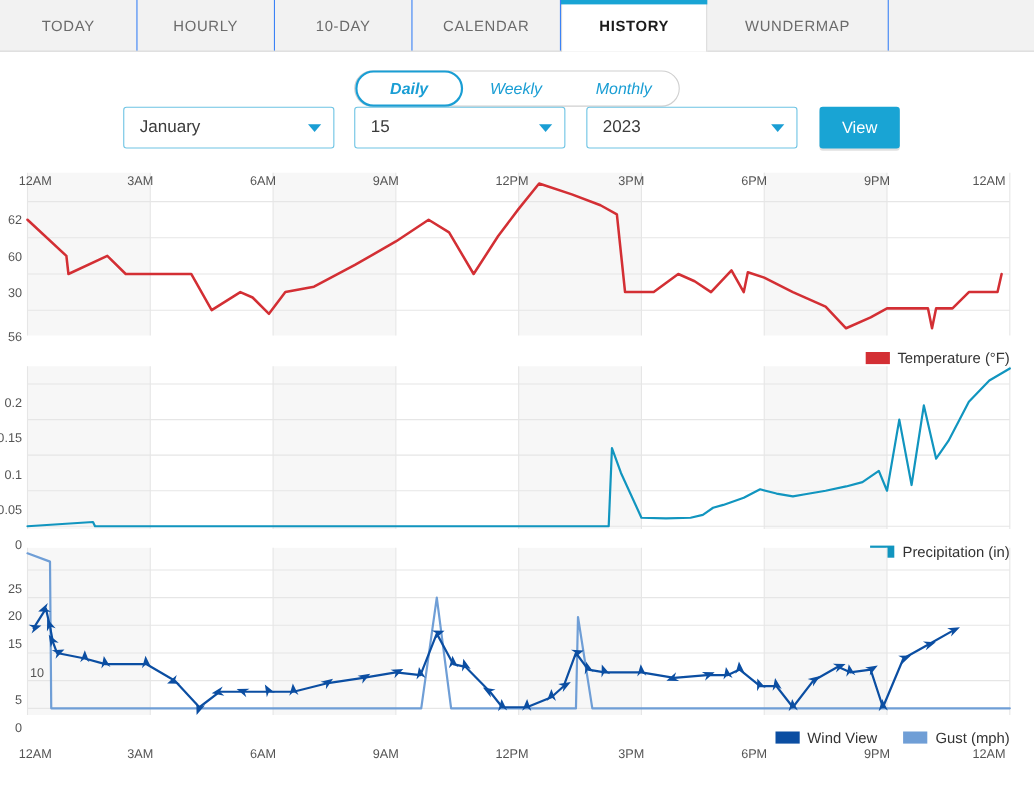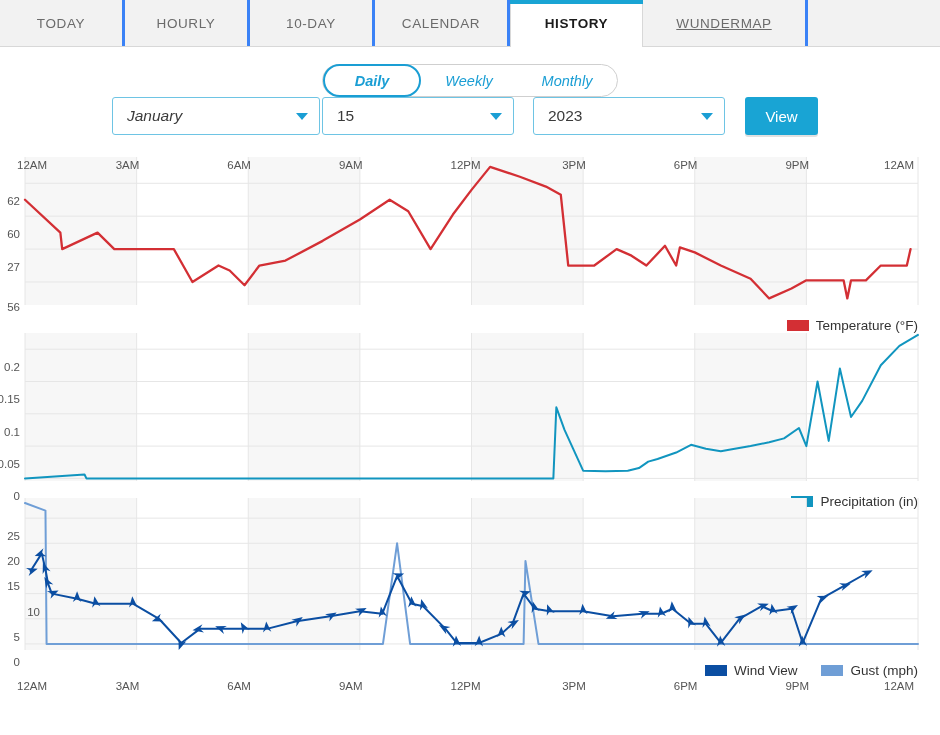--- a/index.html
+++ b/index.html
@@ -22,21 +22,21 @@
   }
   .tab {
     display: flex;
     align-items: center;
     justify-content: center;
     padding: 0 0;
     font-size: 13.5px;
     letter-spacing: 0.6px;
     color: #6b6b6b;
     background: transparent;
-    border-right: 3px solid #3b82f6;
+    border-right: 1px solid #3b82f6;
     cursor: pointer;
     user-select: none;
     position: relative;
   }
   .tab.active {
     background: #ffffff;
     color: #1b1b1b;
     font-weight: bold;
     border-left: 1px solid #d8d8d8;
     border-right: 1px solid #d8d8d8;
@@ -163,41 +163,41 @@
     </div>
     <div class="tab" style="width: 125px;">
       <span>10-DAY</span>
     </div>
     <div class="tab" style="width: 135px;">
       <span>CALENDAR</span>
     </div>
     <div class="tab active" style="width: 133px;">
       <span>HISTORY</span>
     </div>
-    <div class="tab" style="width: 165px; text-decoration: underline;">
+    <div class="tab" style="width: 165px;">
       <span>WUNDERMAP</span>
     </div>
   </div>
 
 <div class="seg-row">
   <div class="segmented">
       <div class="seg active" style="width: 98px;">
         <span>Daily</span>
       </div>
       <div class="seg" style="width: 96px;">
         <span>Weekly</span>
       </div>
       <div class="seg" style="width: 100px;">
         <span>Monthly</span>
       </div>
     </div>
 </div>
 
 <div class="ctrl-row" style="position:relative;height:38px;">
-  <div class="select" style="position: absolute; top: 0px; left: 112px; width: 208px; font-style: italic;">
+  <div class="select" style="position: absolute; top: 0px; left: 112px; width: 192px;">
     <span>January</span>
     <span class="caret"></span>
   </div>
   <div class="select" style="position: absolute; top: 0px; left: 322px; width: 192px;">
     <span>15</span>
     <span class="caret"></span>
   </div>
   <div class="select" style="position: absolute; top: 0px; left: 533px; width: 192px;">
     <span>2023</span>
     <span class="caret"></span>
@@ -221,21 +221,21 @@
         <line x1="248.25" y1="22" x2="248.25" y2="170" stroke="#e6e6e6" stroke-width="1"></line>
         <line x1="359.875" y1="22" x2="359.875" y2="170" stroke="#e6e6e6" stroke-width="1"></line>
         <line x1="471.5" y1="22" x2="471.5" y2="170" stroke="#e6e6e6" stroke-width="1"></line>
         <line x1="583.125" y1="22" x2="583.125" y2="170" stroke="#e6e6e6" stroke-width="1"></line>
         <line x1="694.75" y1="22" x2="694.75" y2="170" stroke="#e6e6e6" stroke-width="1"></line>
         <line x1="806.375" y1="22" x2="806.375" y2="170" stroke="#e6e6e6" stroke-width="1"></line>
         <line x1="918" y1="22" x2="918" y2="170" stroke="#e6e6e6" stroke-width="1"></line>
         <polyline points="25,64.75555555555559 60.34791666666666,97.64444444444447 62.20833333333333,114.08888888888892 97.55625,97.64444444444447 114.3,114.08888888888892 173.83333333333331,114.08888888888892 192.4375,146.97777777777782 218.48333333333335,130.53333333333336 229.64583333333331,135.46666666666664 244.52916666666667,150.26666666666674 259.4125,130.53333333333336 285.45833333333337,125.60000000000007 322.66666666666663,105.86666666666669 359.875,84.48888888888897 389.6416666666667,64.75555555555559 408.24583333333334,76.26666666666674 430.5708333333333,114.08888888888892 452.89583333333337,79.55555555555554 471.5,54.888888888888886 490.1041666666667,31.866666666666703 519.8708333333334,41.73333333333338 545.9166666666667,51.60000000000008 560.8,59.82222222222228 568.2416666666667,130.53333333333336 594.2875,130.53333333333336 616.6125,114.08888888888892 631.4958333333334,120.66666666666667 646.3791666666666,130.53333333333336 664.9833333333333,110.79999999999998 676.1458333333333,130.53333333333336 679.8666666666667,112.44444444444444 694.75,117.37777777777785 720.7958333333333,130.53333333333336 750.5625,143.68888888888887 769.1666666666667,163.42222222222225 791.4916666666667,153.55555555555554 806.375,145.33333333333334 843.5833333333333,145.33333333333334 847.3041666666667,163.42222222222225 851.025,145.33333333333334 865.9083333333334,145.33333333333334 880.7916666666667,130.53333333333336 906.8375,130.53333333333336 910.5583333333334,114.08888888888892" fill="none" stroke="#d32f34" stroke-width="2.3" stroke-linejoin="round" stroke-linecap="round"></polyline>
       </svg>
       <div class="axis-label y-label" style="right: 920px; top: 146px;">56</div>
-      <div class="axis-label y-label" style="right: 920px; top: 106.089px;">27</div>
+      <div class="axis-label y-label" style="right: 920px; top: 106.089px;">30</div>
       <div class="axis-label y-label" style="right: 920px; top: 73.2px;">60</div>
       <div class="axis-label y-label" style="right: 920px; top: 40.3111px;">62</div>
       <div class="axis-label" style="left: 17px; top: 4px;">12AM</div>
       <div class="axis-label" style="left: 115.625px; top: 4px;">3AM</div>
       <div class="axis-label" style="left: 227.25px; top: 4px;">6AM</div>
       <div class="axis-label" style="left: 338.875px; top: 4px;">9AM</div>
       <div class="axis-label" style="left: 450.5px; top: 4px;">12PM</div>
       <div class="axis-label" style="left: 562.125px; top: 4px;">3PM</div>
       <div class="axis-label" style="left: 673.75px; top: 4px;">6PM</div>
       <div class="axis-label" style="left: 785.375px; top: 4px;">9PM</div>

